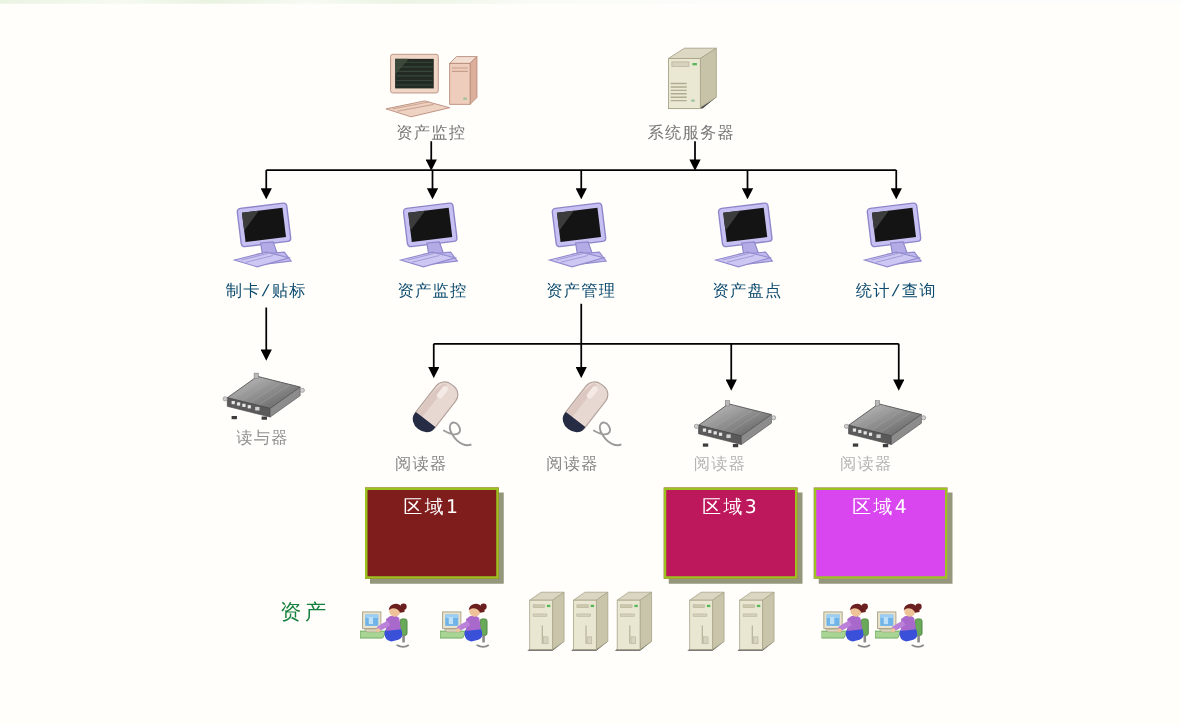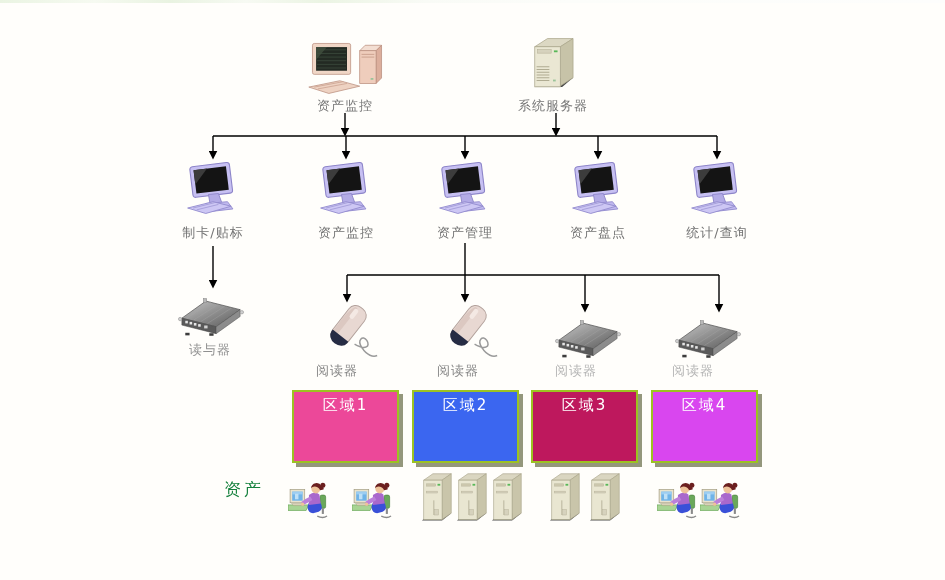--- a/index.html
+++ b/index.html
@@ -4,21 +4,21 @@
 <style>
   html,body{margin:0;padding:0;background:#ffffff;}
   body{width:945px;height:580px;overflow:hidden;font-family:"DejaVu Sans","Liberation Sans",sans-serif;}
   .canvas{position:relative;width:945px;height:580px;background:#fffefb;}
   .top-strip{position:absolute;left:0;top:0;width:945px;height:3px;
     background:linear-gradient(90deg,#eaf4e2 0%,#f6faf1 10%,#e9f3e1 18%,#f7faf3 26%,#ebf4e3 34%,#f9fbf6 45%,#fcfdfa 60%,#fdfdfc 100%);}
   .connectors{position:absolute;left:0;top:0;}
   .node-icon{position:absolute;}
   .lbl{position:absolute;transform:translateX(-50%);white-space:nowrap;font-size:13px;letter-spacing:1px;text-align:center;}
   .lbl-top{color:#767676;}
-  .lbl-ws{color:#737373;}
+  .lbl-ws{color:#0c4a6e;font-family:Liberation Mono, monospace;}
   .lbl-rw{color:#909090;}
   .lbl-reader{color:#858585;}
   .lbl-reader-faded{color:#b4b4b4;}
   .zone{position:absolute;width:103px;height:69px;border:2px solid #9cc222;box-shadow:4px 4px 0 #94977c;text-align:center;}
   .zone-label{margin-top:4px;font-size:15px;color:#ffffff;letter-spacing:2px;}
   .assets-label{position:absolute;left:224px;top:478px;font-size:17px;color:#15803d;letter-spacing:3px;}
   .sprites{position:absolute;width:0;height:0;overflow:hidden;}
 </style>
 </head>
 <body>
@@ -203,25 +203,22 @@
     </svg>
   <svg class="node-icon" style="left:672px;top:316px" width="72" height="45">
       <use href="#i-flat-reader"></use>
     </svg>
 
   <div class="lbl lbl-reader" style="left:337px;top:362px">阅读器</div>
   <div class="lbl lbl-reader" style="left:458px;top:362px">阅读器</div>
   <div class="lbl lbl-reader-faded lbl" style="left:576px;top:362px">阅读器</div>
   <div class="lbl lbl-reader-faded lbl" style="left:693px;top:362px">阅读器</div>
 
-  <div class="zone" style="left: 292px; top: 390px; background-color: #ec4899;">
+  <div class="zone" style="left: 292px; top: 390px; background-color: #7f1d1d;">
     <div class="zone-label">区域1</div>
-  </div>
-  <div class="zone" style="left: 412px; top: 390px; background-color: rgb(59, 102, 240);">
-    <div class="zone-label">区域2</div>
   </div>
   <div class="zone" style="left: 531px; top: 390px; background-color: #be185d;">
     <div class="zone-label">区域3</div>
   </div>
   <div class="zone" style="left: 651px; top: 390px; background-color: #d946ef;">
     <div class="zone-label">区域4</div>
   </div>
 
   <div class="assets-label">资产</div>
 

